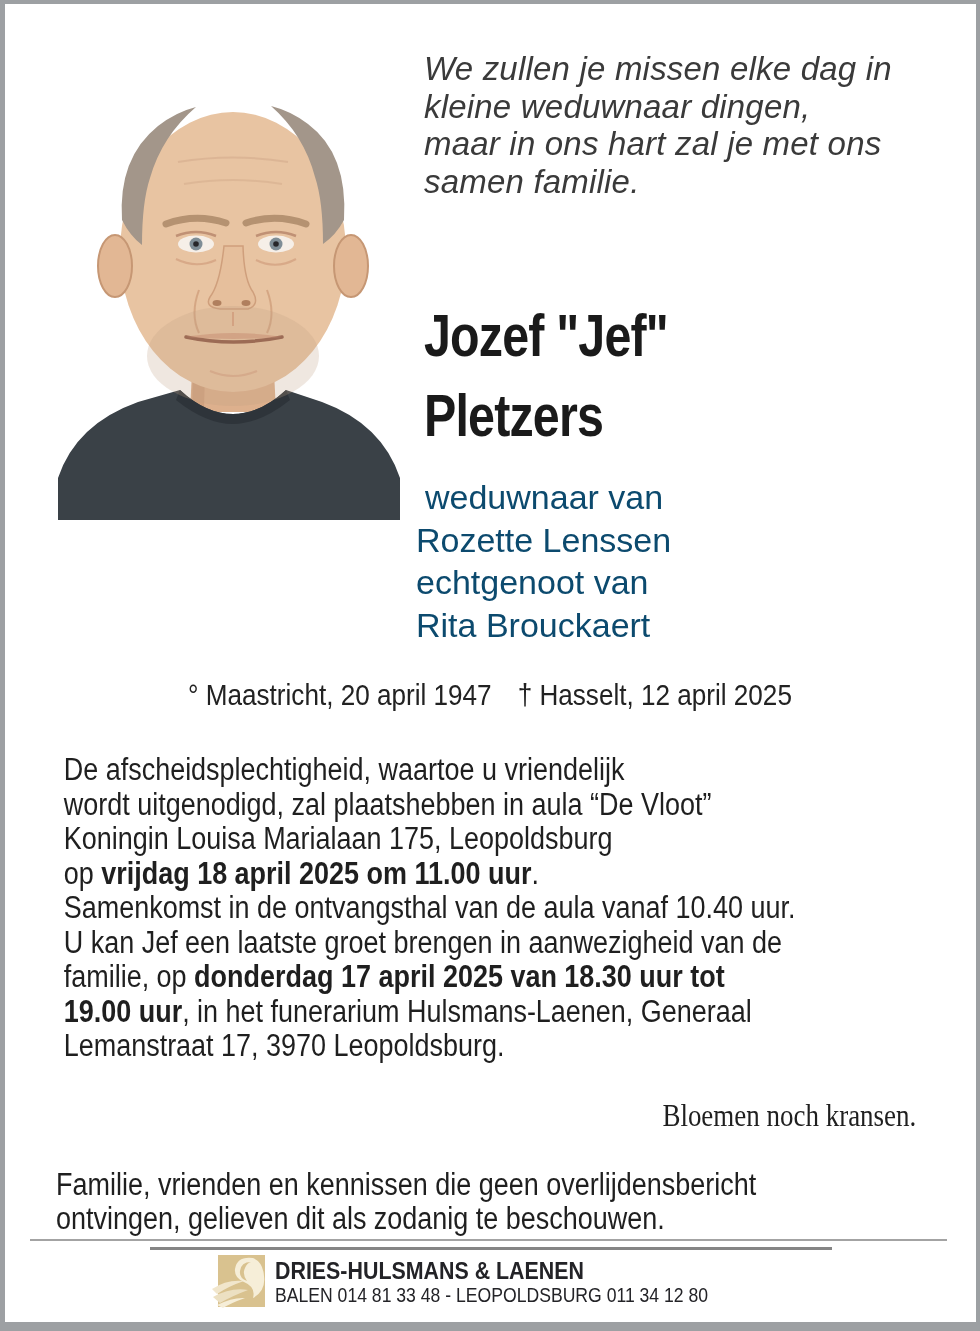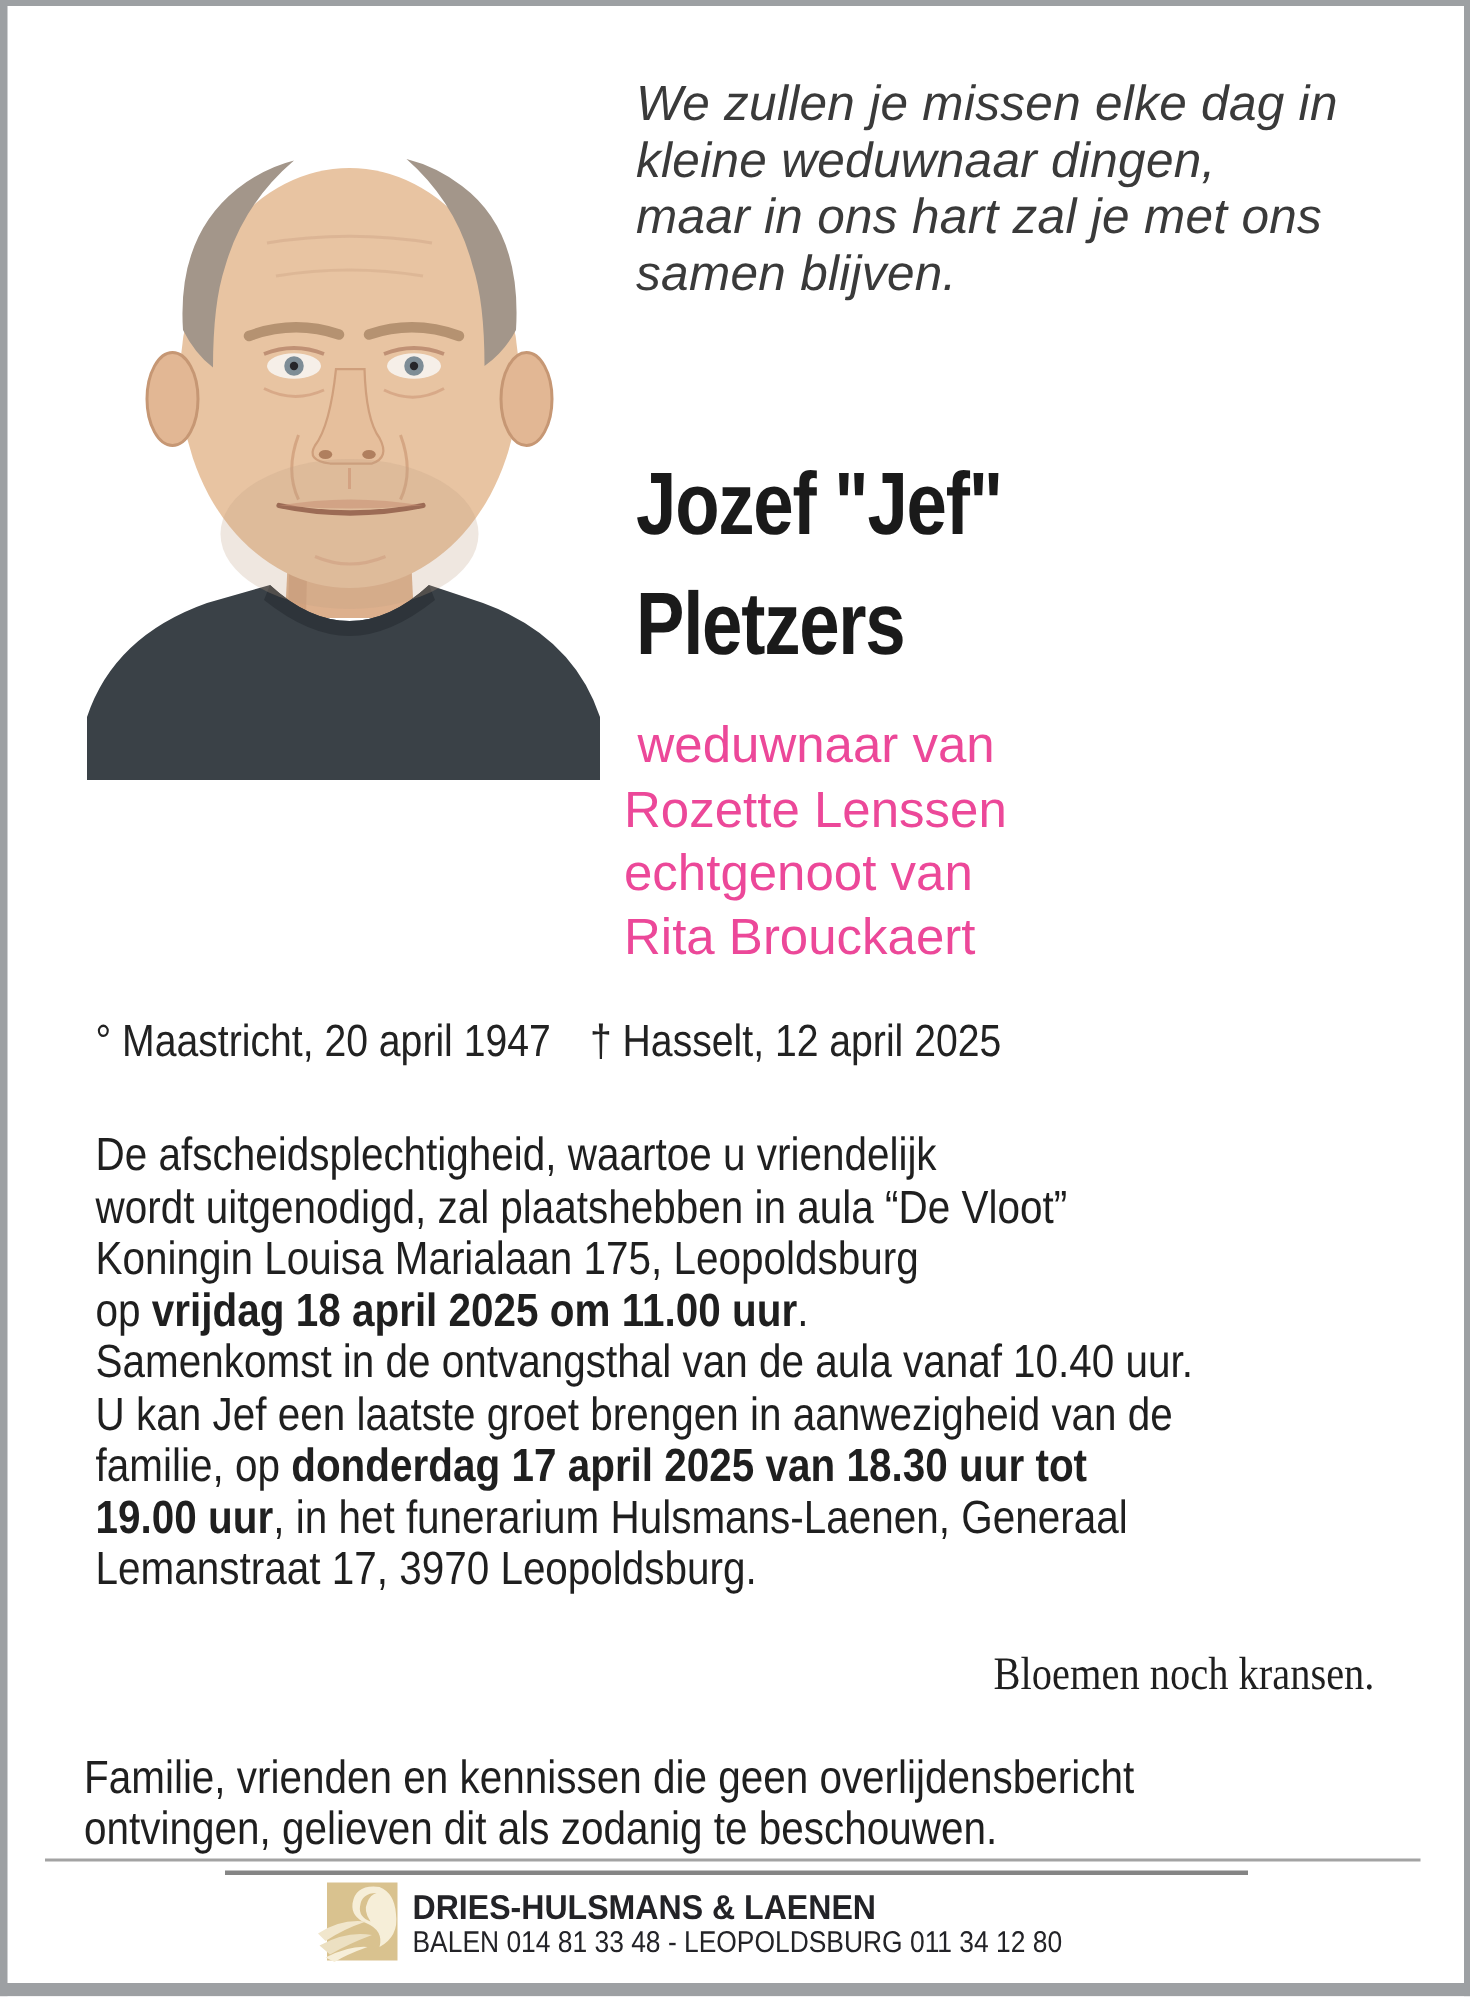--- a/index.html
+++ b/index.html
@@ -18,25 +18,25 @@
     font-size:33px;line-height:37.5px;font-style:italic;color:#3a3a3a;
     letter-spacing:0.2px;
   }
   .name{
     left:424px;top:296px;width:560px;
     font-size:59px;line-height:80px;font-weight:bold;color:#1a1a1a;
     transform:scaleX(0.82);transform-origin:0 0;letter-spacing:-1px;
   }
   .relations{
     left:416px;top:476px;width:460px;
-    font-size:34px;line-height:42.5px;color:#ec4899;
+    font-size:34px;line-height:42.5px;color:#0c4a6e;
   }
   .relations .indent{padding-left:9px;}
   .birthdeath{
-    left:0;top:678px;width:980px;
+    left:0;top:678px;width:980px;text-align:center;
     font-size:30px;color:#222;
   }
   .birthdeath .gap{display:inline-block;width:30px;}
   .service{
     left:0;top:753px;width:980px;text-align:left;
     font-size:31px;line-height:34.5px;color:#1f1f1f;
   }
   .service b{font-weight:bold;}
   .flowers{
     left:0;top:1098px;width:980px;text-align:right;
@@ -119,21 +119,21 @@
       <path d="M128,297 Q175,289 224,297 Q175,301 128,297 Z" fill="#c98f74" opacity="0.55"></path>
 
       <path d="M152,331 Q175,341 199,331" stroke="#d2a384" stroke-width="2" fill="none" opacity="0.7"></path>
     </svg>
   </div>
 
   <div class="abs poem">
     <div>We zullen je missen elke dag in</div>
     <div>kleine weduwnaar dingen,</div>
     <div>maar in ons hart zal je met ons</div>
-    <div>samen blijven.</div>
+    <div>samen familie.</div>
   </div>
 
   <div class="abs name">
     <div>Jozef "Jef"</div>
     <div>Pletzers</div>
   </div>
 
   <div class="abs relations">
     <div class="indent">weduwnaar van</div>
     <div>Rozette Lenssen</div>

